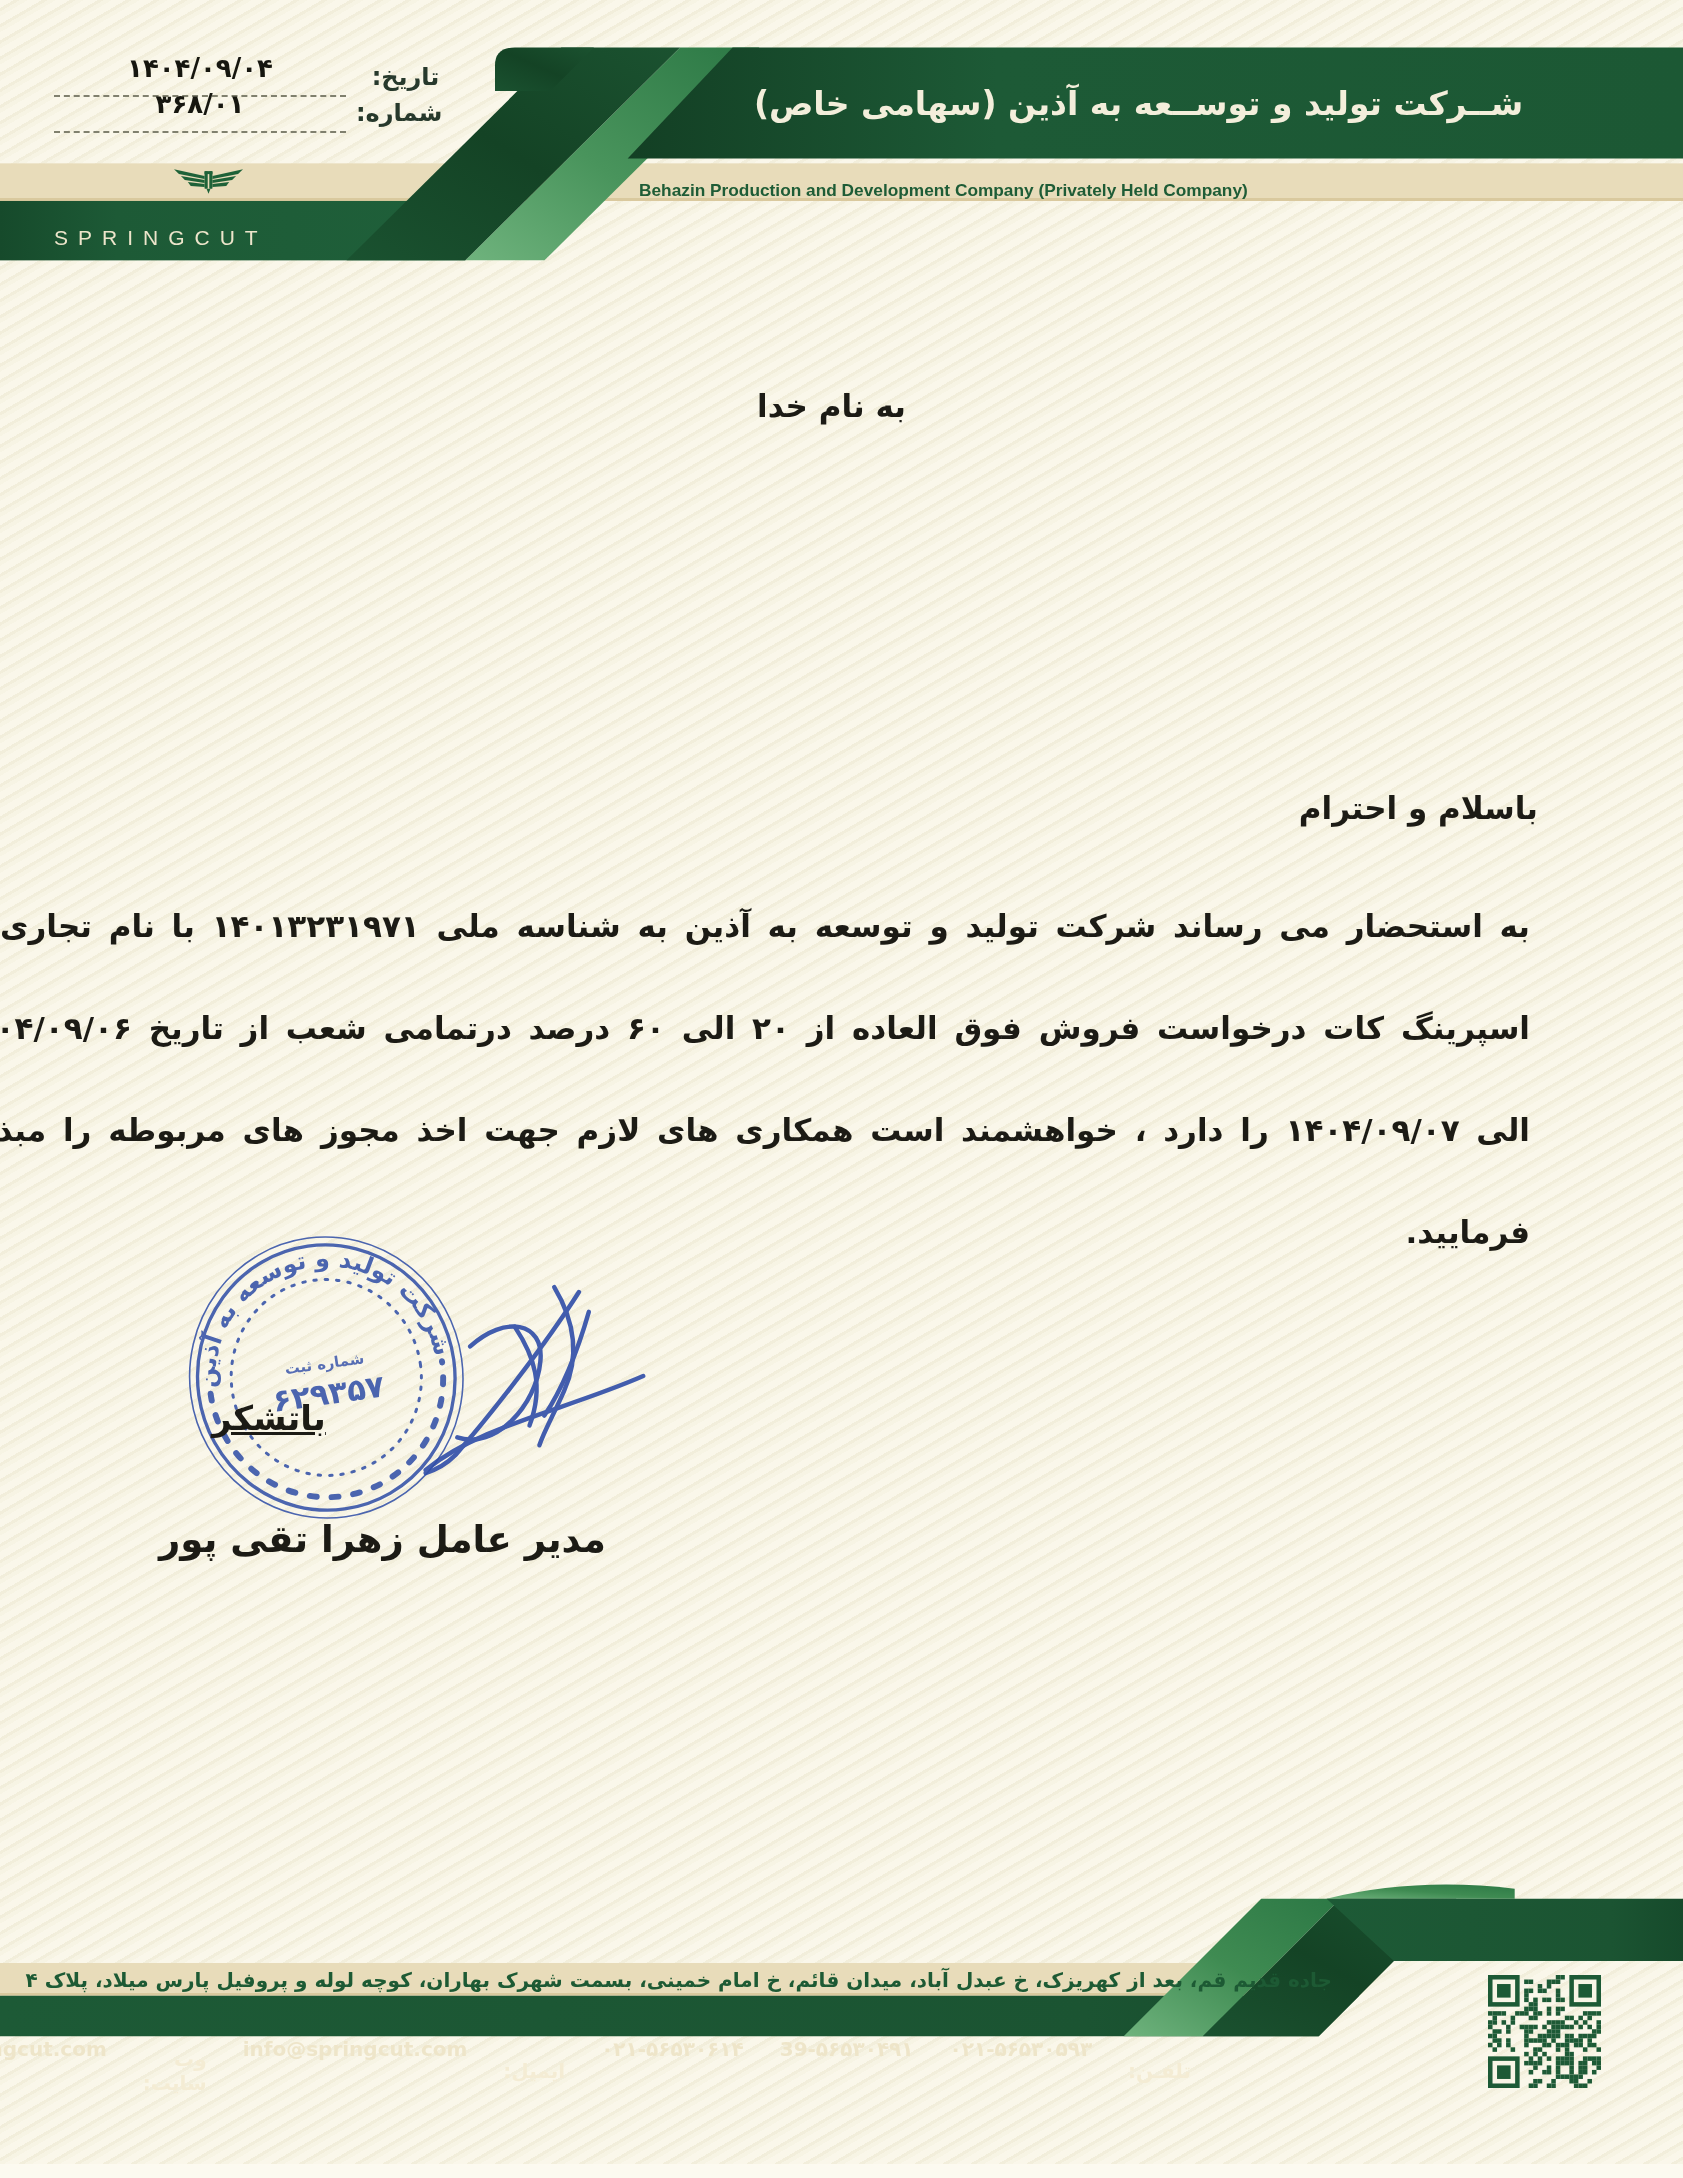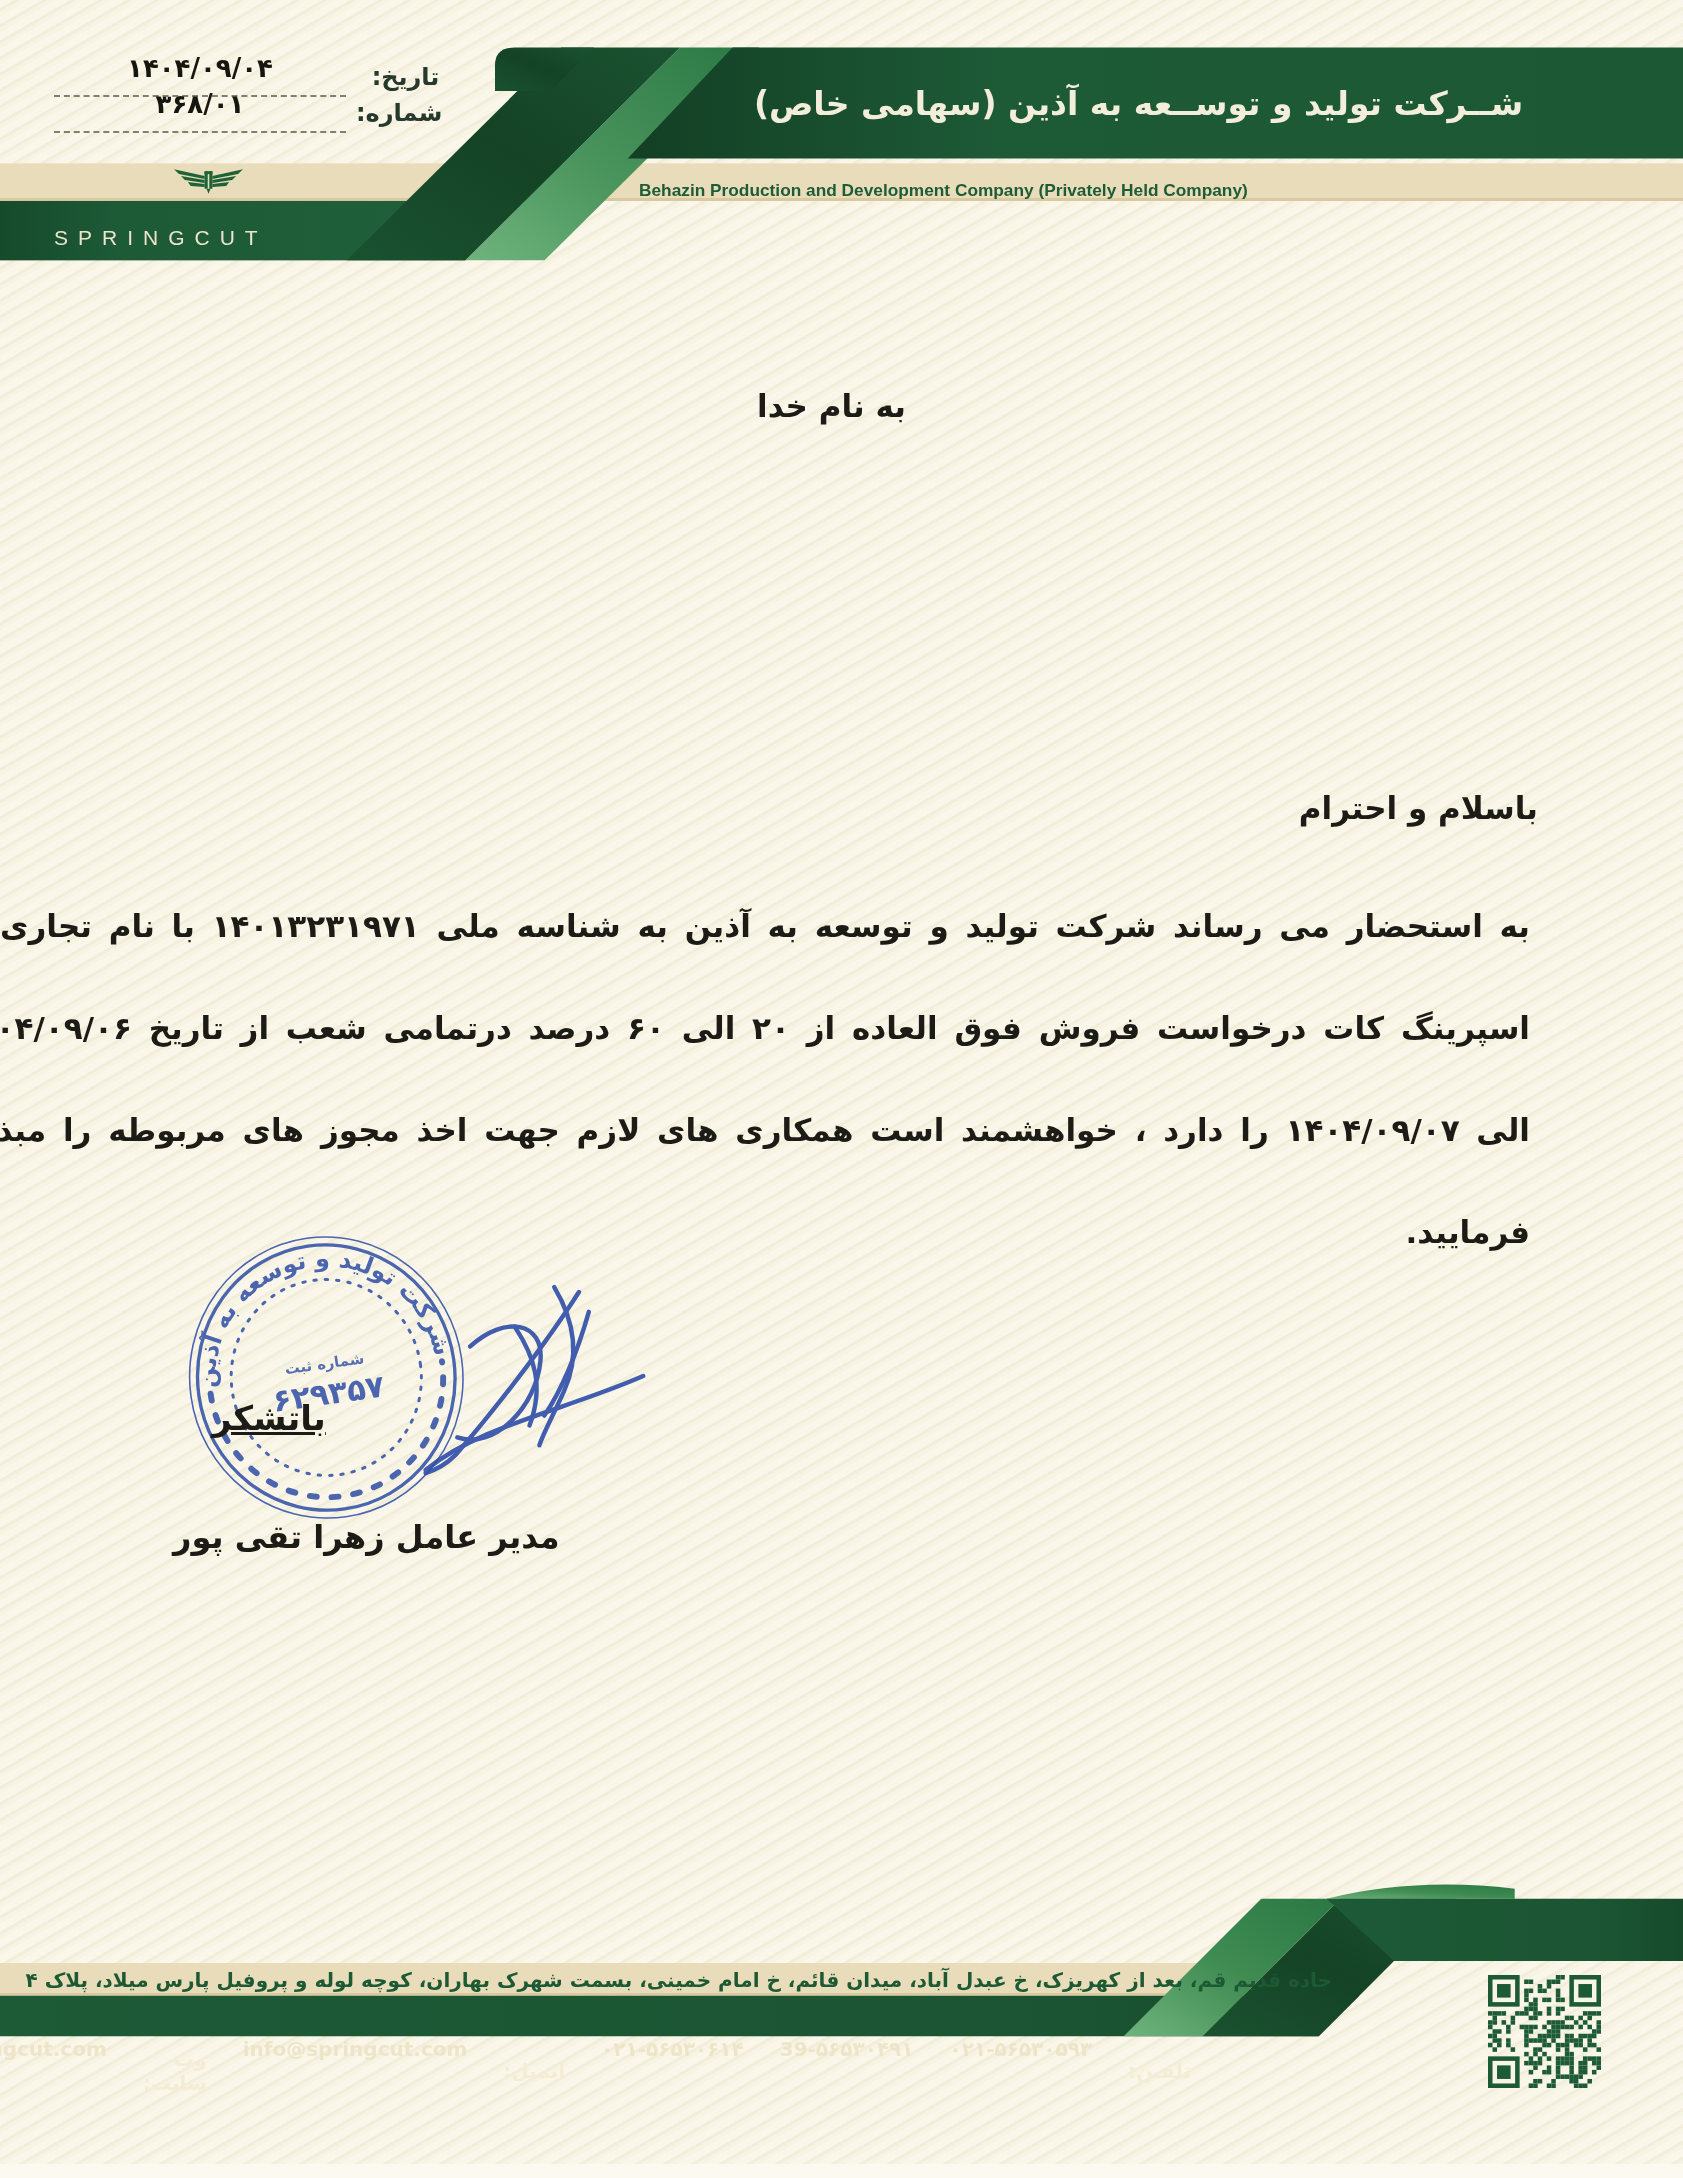--- a/index.html
+++ b/index.html
@@ -147,21 +147,21 @@
       <path d="M75,80 C110,48 150,55 146,95 C142,140 100,185 62,172"></path>
       <path d="M30,205 C85,160 170,145 250,110"></path>
       <path d="M160,20 C178,50 188,85 170,125 C160,148 150,165 145,180"></path>
       <path d="M120,60 C140,90 150,120 135,160"></path>
       <path d="M195,45 C185,80 170,120 150,150"></path>
     </g>
   </svg>
 
   <div class="abs letter-text rtl nowrap" style="left:212px;top:1398px;font-size:34px;text-decoration:underline;">باتشکر</div>
 
-  <div class="abs letter-text rtl nowrap" style="left:173px;top:1518px;font-size:32px;">مدیر عامل زهرا تقی پور</div>
+  <div class="abs letter-text rtl nowrap" style="left:159px;top:1518px;font-size:37px;">مدیر عامل زهرا تقی پور</div>
 
   <svg class="abs" style="left:0;top:1851px;" width="1683" height="327" viewBox="0 0 1700 330">
     <defs>
       <linearGradient id="gBandF" x1="0" y1="0" x2="1" y2="0">
         <stop offset="0" stop-color="#1d5a36"></stop>
           <stop offset="0.8" stop-color="#1b5432"></stop>
         <stop offset="1" stop-color="#164a2b"></stop>
       </linearGradient>
       <linearGradient id="gDiagF" x1="0" y1="1" x2="1" y2="0">
         <stop offset="0" stop-color="#1b5230"></stop>

